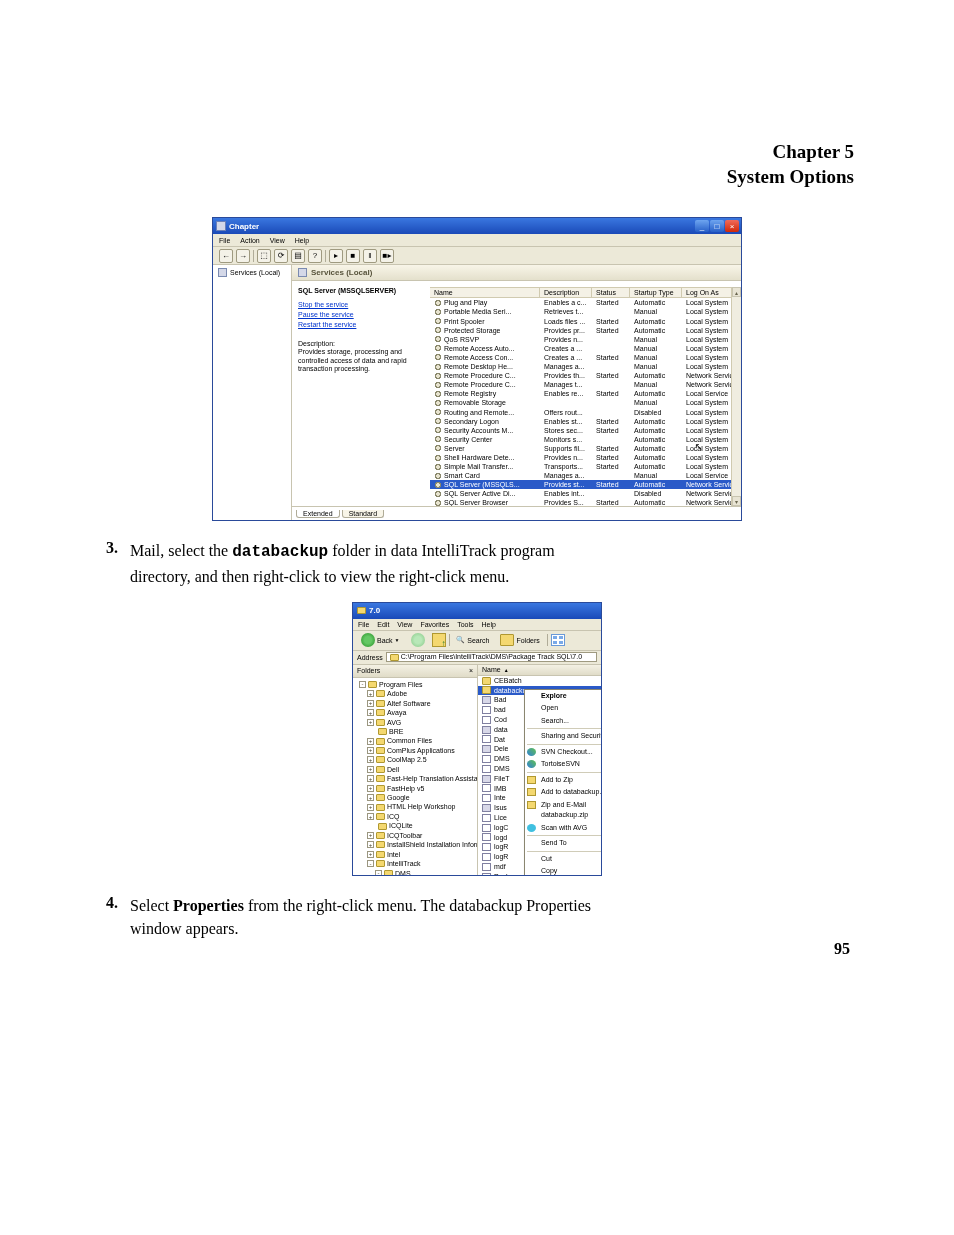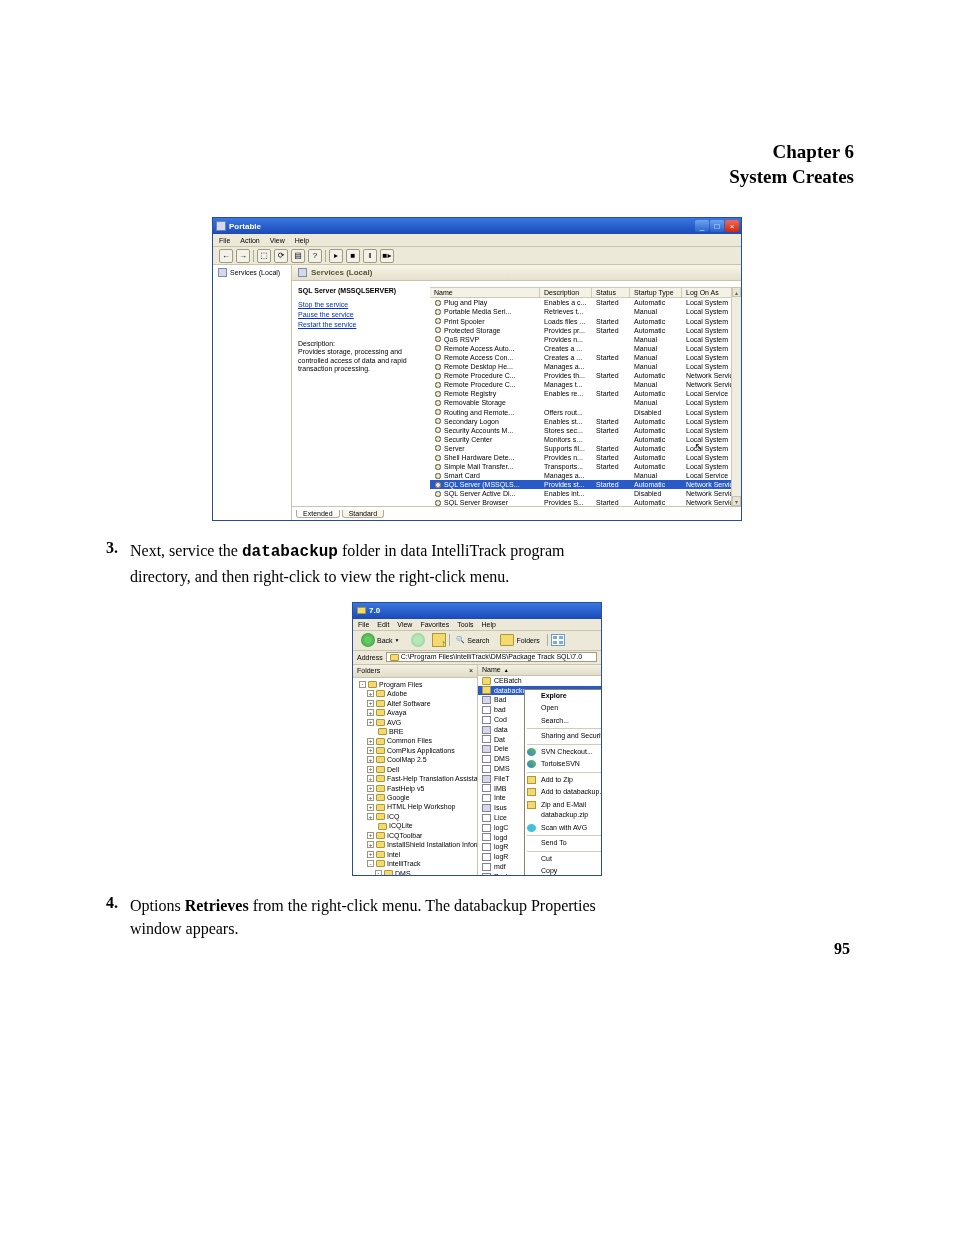--- a/index.html
+++ b/index.html
@@ -114,29 +114,29 @@
     .ctx-zip { background: #f4d870; border: 1px solid #b09830; }
     .ctx-avg { background: #40c0e0; border-radius: 50%; }
     .ctx-tort { background: linear-gradient(45deg, #3080d8, #60c050); border-radius: 50%; }
 
     .pagenum { position: absolute; bottom: 36px; right: 104px; font-size: 16px; font-weight: bold; }
   </style>
 </head>
 <body>
 
 <div class="chapter-header">
-  <div class="line">Chapter 6</div>
-  <div class="line">System Creates</div>
+  <div class="line">Chapter 5</div>
+  <div class="line">System Options</div>
 </div>
 
 <div class="services-window">
   <div class="titlebar">
     <div class="tl-left">
         <span class="tb-ico"></span>
-        <span>Portable</span>
+        <span>Chapter</span>
       </div>
     <div class="tb-btns">
       <div class="tb-btn">_</div>
       <div class="tb-btn">□</div>
       <div class="tb-btn close">×</div>
     </div>
   </div>
   <div class="menubar">
     <span class="mi">File</span>
     <span class="mi">Action</span>
@@ -430,21 +430,21 @@
       <div class="svc-tabs">
         <div class="svc-tab" style="background:#fff;">Extended</div>
         <div class="svc-tab">Standard</div>
       </div>
     </div>
   </div>
 </div>
 
 <div class="step">
   <div class="num">3.</div>
-  <div class="txt"><span>Next, service the </span><code>databackup</code><span> folder in data IntelliTrack program directory, and then right-click to view the right-click menu.</span></div>
+  <div class="txt"><span>Mail, select the </span><code>databackup</code><span> folder in data IntelliTrack program directory, and then right-click to view the right-click menu.</span></div>
 </div>
 
 <div class="explorer-window">
   <div class="exp-title">
       <span class="fold"></span>
       <span>7.0</span>
     </div>
   <div class="exp-menu">
     <span>File</span>
     <span>Edit</span>
@@ -707,16 +707,16 @@
         <div class="ctx-item">Cut</div>
         <div class="ctx-item">Copy</div>
 
       </div>
     </div>
   </div>
 </div>
 
 <div class="step">
   <div class="num">4.</div>
-  <div class="txt"><span>Options </span><span class="b">Retrieves</span><span> from the right-click menu. The databackup Properties window appears.</span></div>
+  <div class="txt"><span>Select </span><span class="b">Properties</span><span> from the right-click menu. The databackup Properties window appears.</span></div>
 </div>
 
 <div class="pagenum">95</div>
 
 </body></html>

